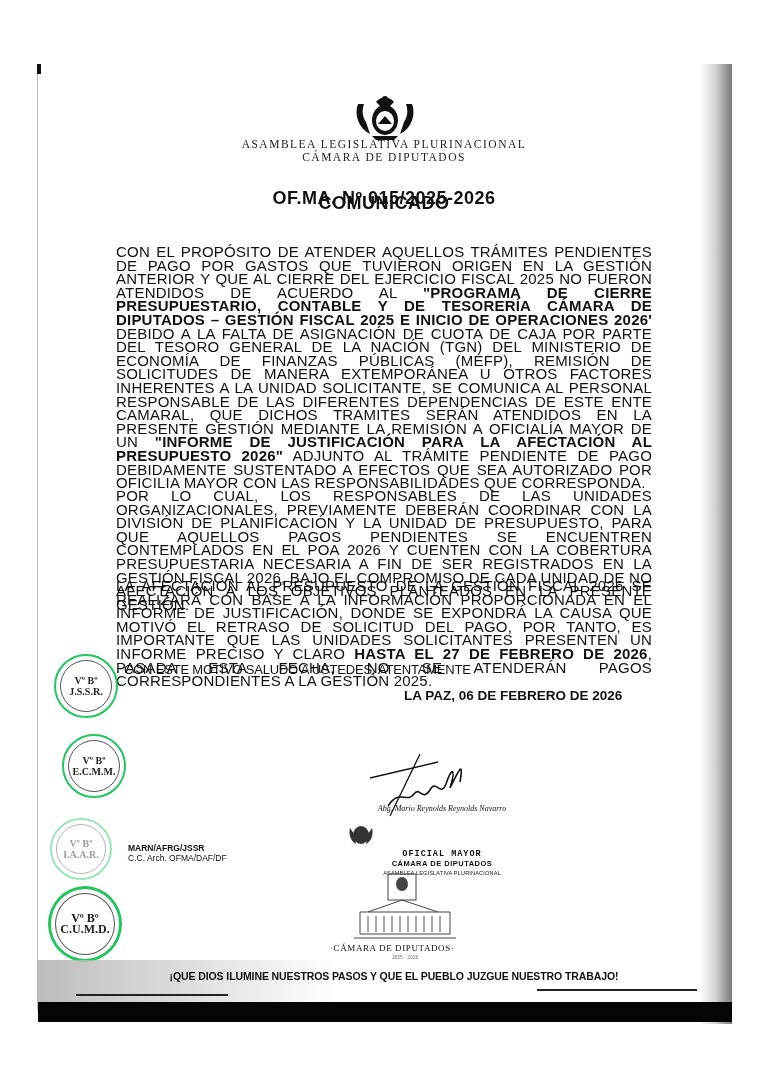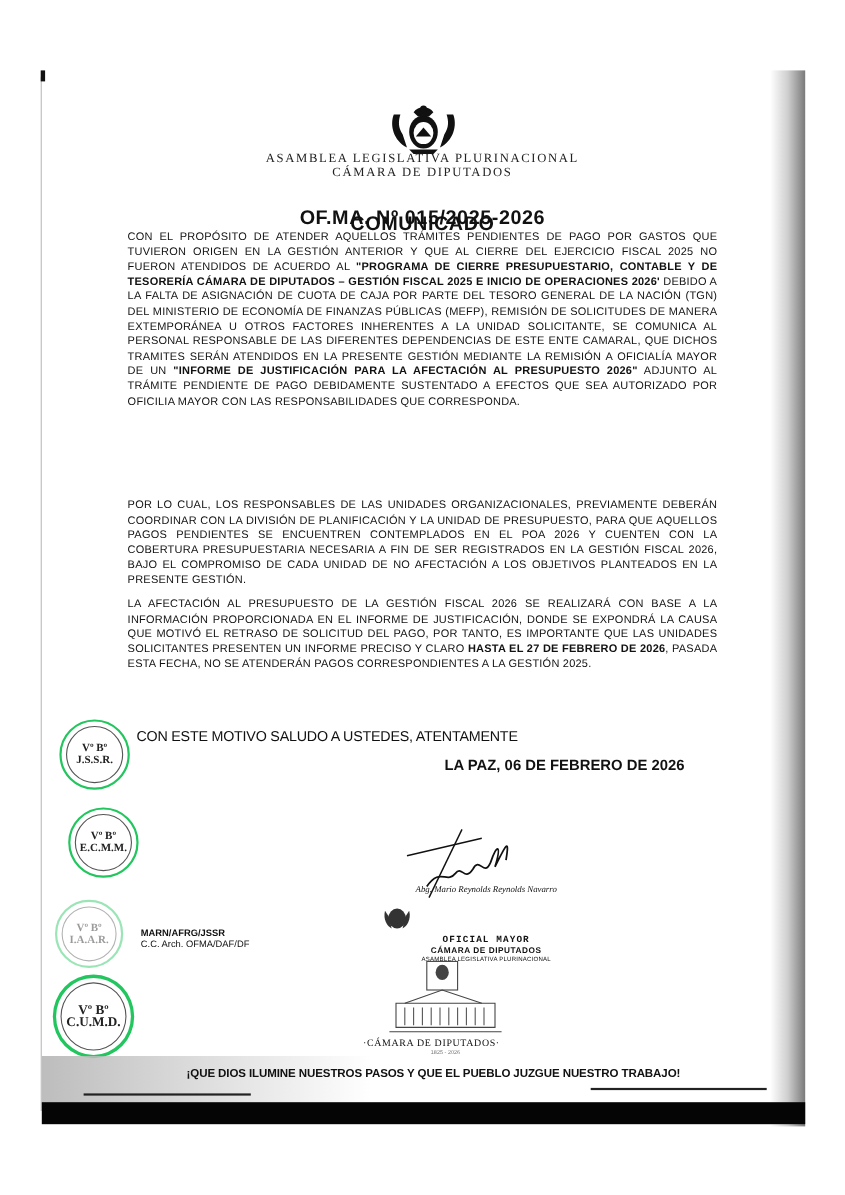--- a/index.html
+++ b/index.html
@@ -10,21 +10,21 @@
   .corner-mark{position:absolute;left:37px;top:64px;width:4px;height:10px;background:#111;}
   .bottom-band{position:absolute;left:38px;top:1002px;width:694px;height:20px;background:#050505;}
   .bottom-fade{position:absolute;left:38px;top:960px;width:300px;height:44px;background:linear-gradient(to right,#bdbdbd,rgba(255,255,255,0));}
   .crest{position:absolute;left:352px;top:94px;width:66px;height:46px;}
   .inst{position:absolute;left:0;width:768px;text-align:center;font-family:"Liberation Serif",serif;letter-spacing:1.5px;color:#222;}
   .inst1{top:138px;font-size:11.5px;}
   .inst2{top:151px;font-size:11.5px;}
   .title{position:absolute;left:0;width:768px;text-align:center;font-weight:bold;font-size:18px;letter-spacing:.5px;}
   .title1{top:169px;margin-top:24px;}
   .title2{top:188px;}
-  .para{position:absolute;left:116px;width:536px;font-size:10px;line-height:13.6px;text-align:justify;letter-spacing:.2px;}
+  .para{position:absolute;left:116px;width:536px;font-size:15px;line-height:13.6px;text-align:justify;letter-spacing:.2px;margin-top:36px;}
   .p1{top:209px;}
   .p2{top:453px;}
   .p3{top:543px;}
   .para b{font-weight:bold;}
   .greeting{position:absolute;left:124px;top:662px;font-size:13px;letter-spacing:-.2px;text-align:right;}
   .date{position:absolute;left:404px;top:688px;font-size:13.5px;font-weight:bold;}
   .stamp{position:absolute;border:2px solid #22c55e;border-radius:50%;display:flex;align-items:center;justify-content:center;text-align:center;font-family:"Liberation Serif",serif;font-weight:bold;color:#222;}
   .stamp .ring{position:absolute;inset:4px;border:1px solid #555;border-radius:50%;}
   .stamp span{display:block;line-height:11px;}
   .s1{left:54px;top:654px;width:60px;height:60px;font-size:10px;}

